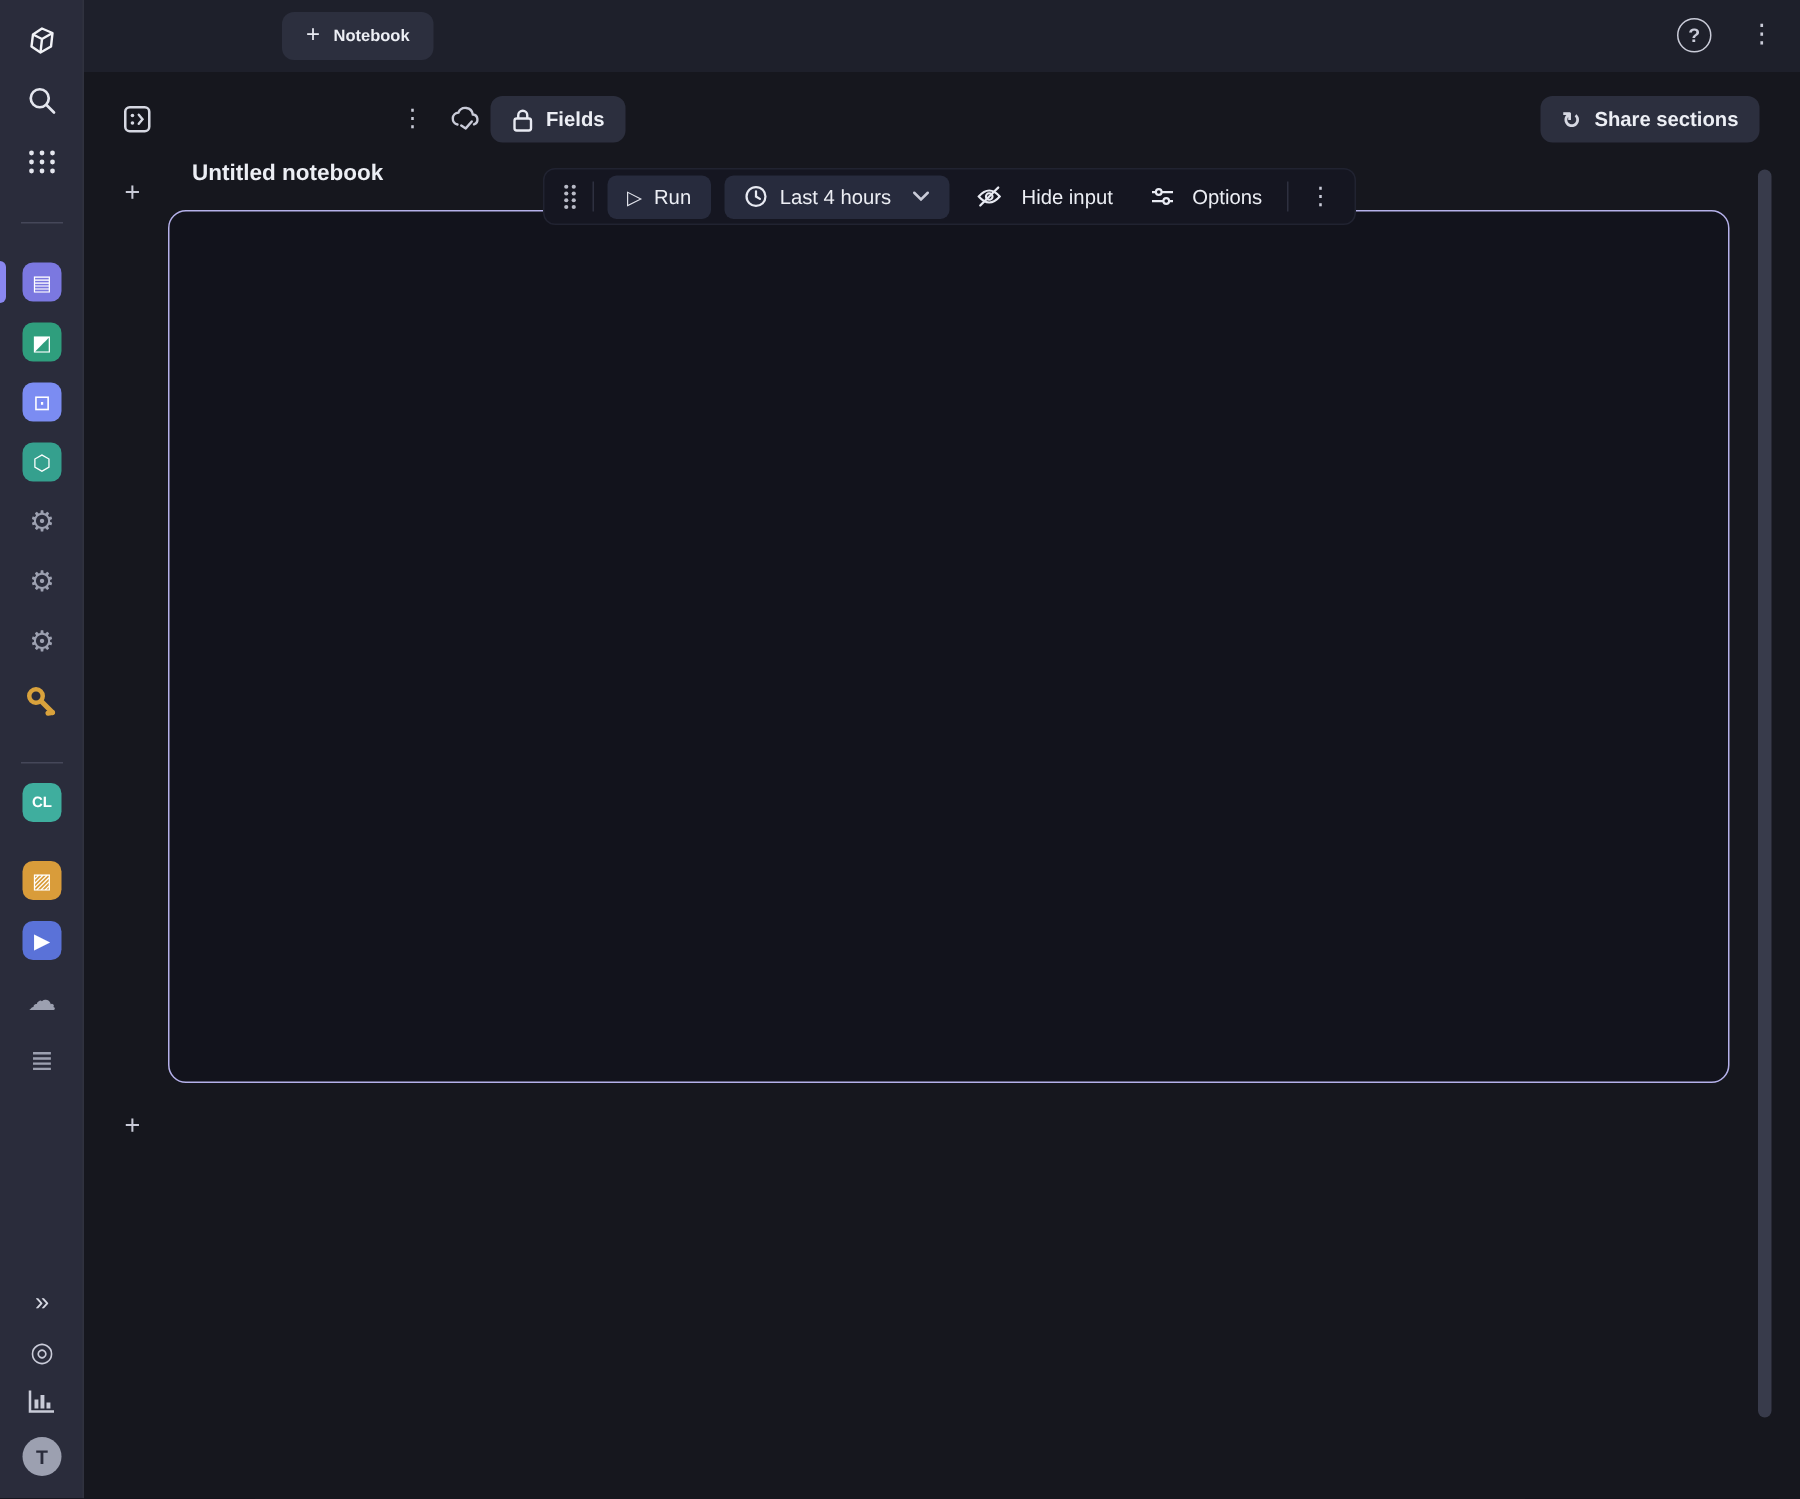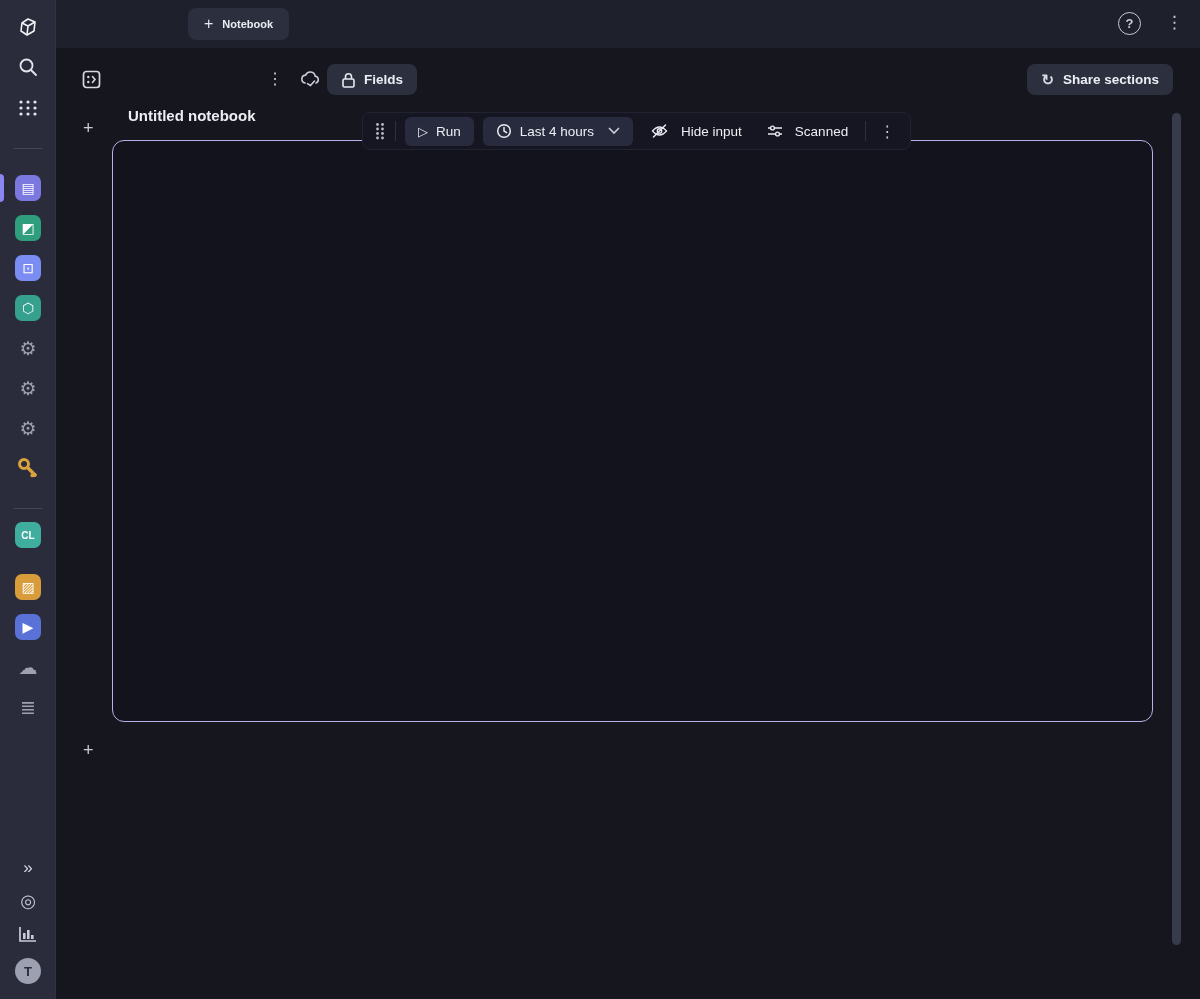--- a/index.html
+++ b/index.html
@@ -275,21 +275,21 @@
       </svg>
       <span>Hide input</span>
     </div>
     <div class="tb-flat">
       <svg width="16" height="14" viewBox="0 0 16 14" class="icon-svg">
         <line x1="1" y1="4" x2="15" y2="4" stroke="#e8eaf2" stroke-width="1.5"></line>
         <line x1="1" y1="10" x2="15" y2="10" stroke="#e8eaf2" stroke-width="1.5"></line>
         <circle cx="5.5" cy="4" r="1.9" fill="#151621" stroke="#e8eaf2" stroke-width="1.4"></circle>
         <circle cx="10.5" cy="10" r="1.9" fill="#151621" stroke="#e8eaf2" stroke-width="1.4"></circle>
       </svg>
-      <span>Scanned</span>
+      <span>Options</span>
     </div>
     <div class="tb-divider"></div>
     <div class="tb-kebab">⋮</div>
   </div>
 
   <div class="editor">
     <div class="gutter">
       <div class="ln">1</div>
       <div class="ln">2</div>
     </div>

